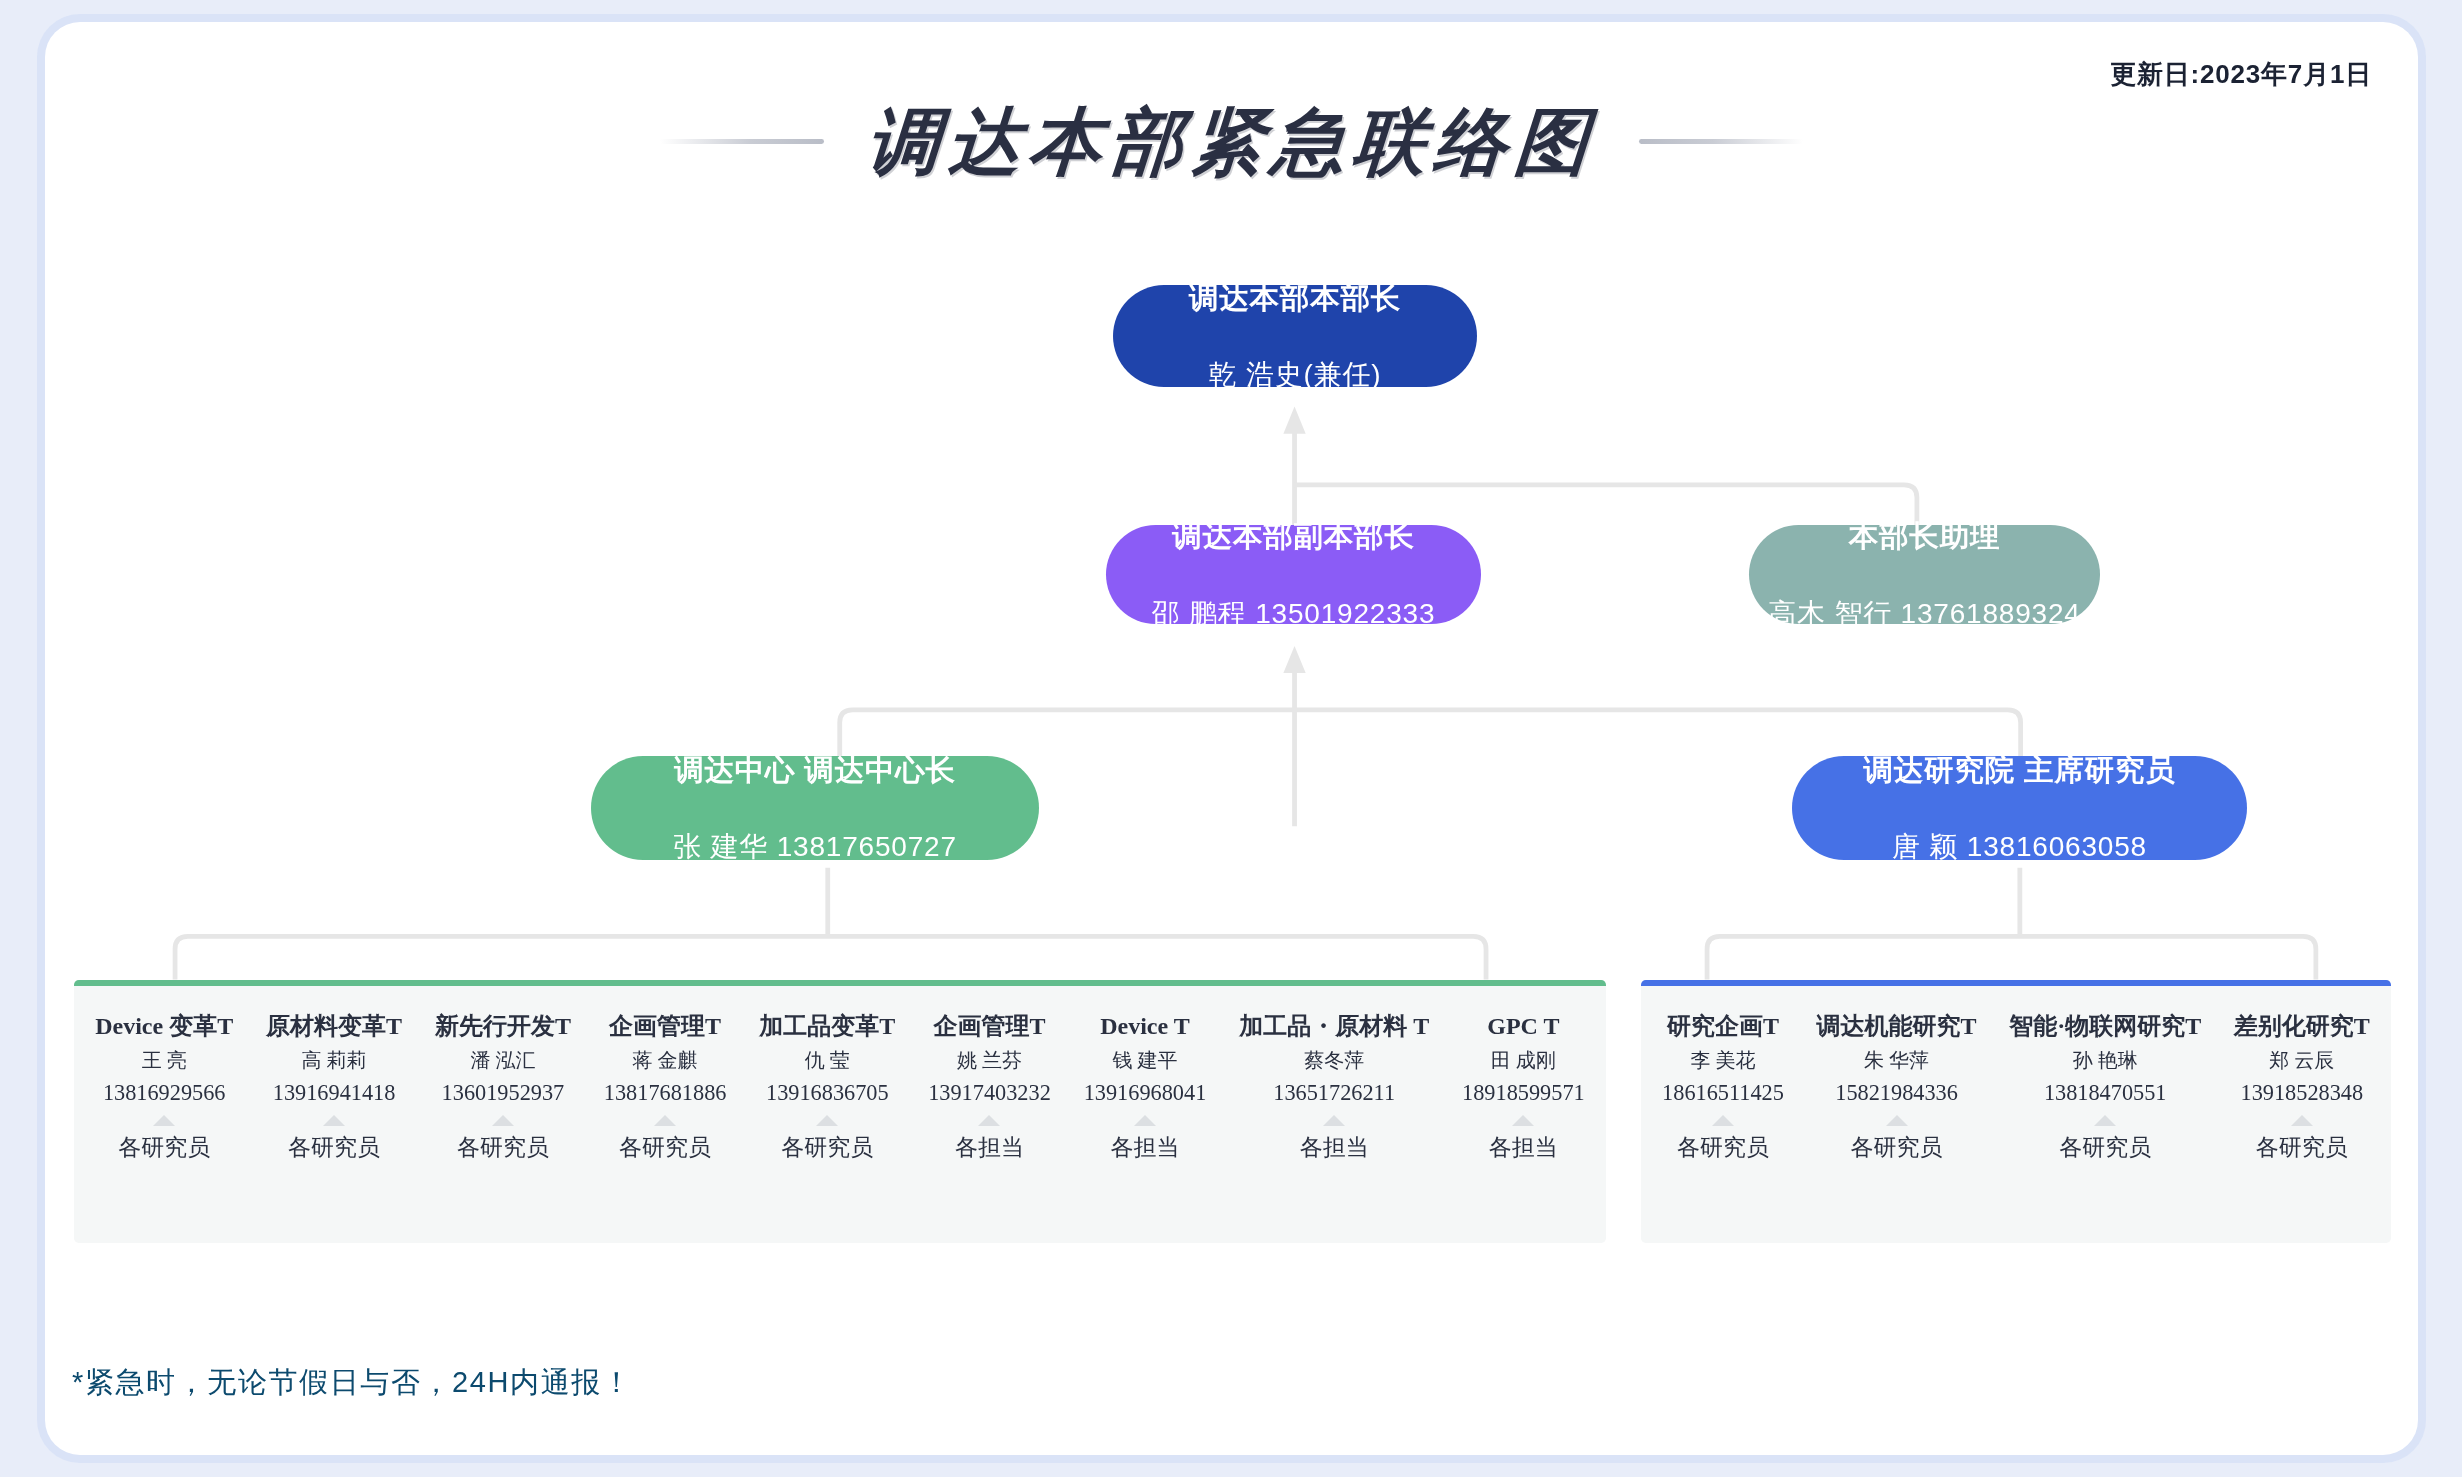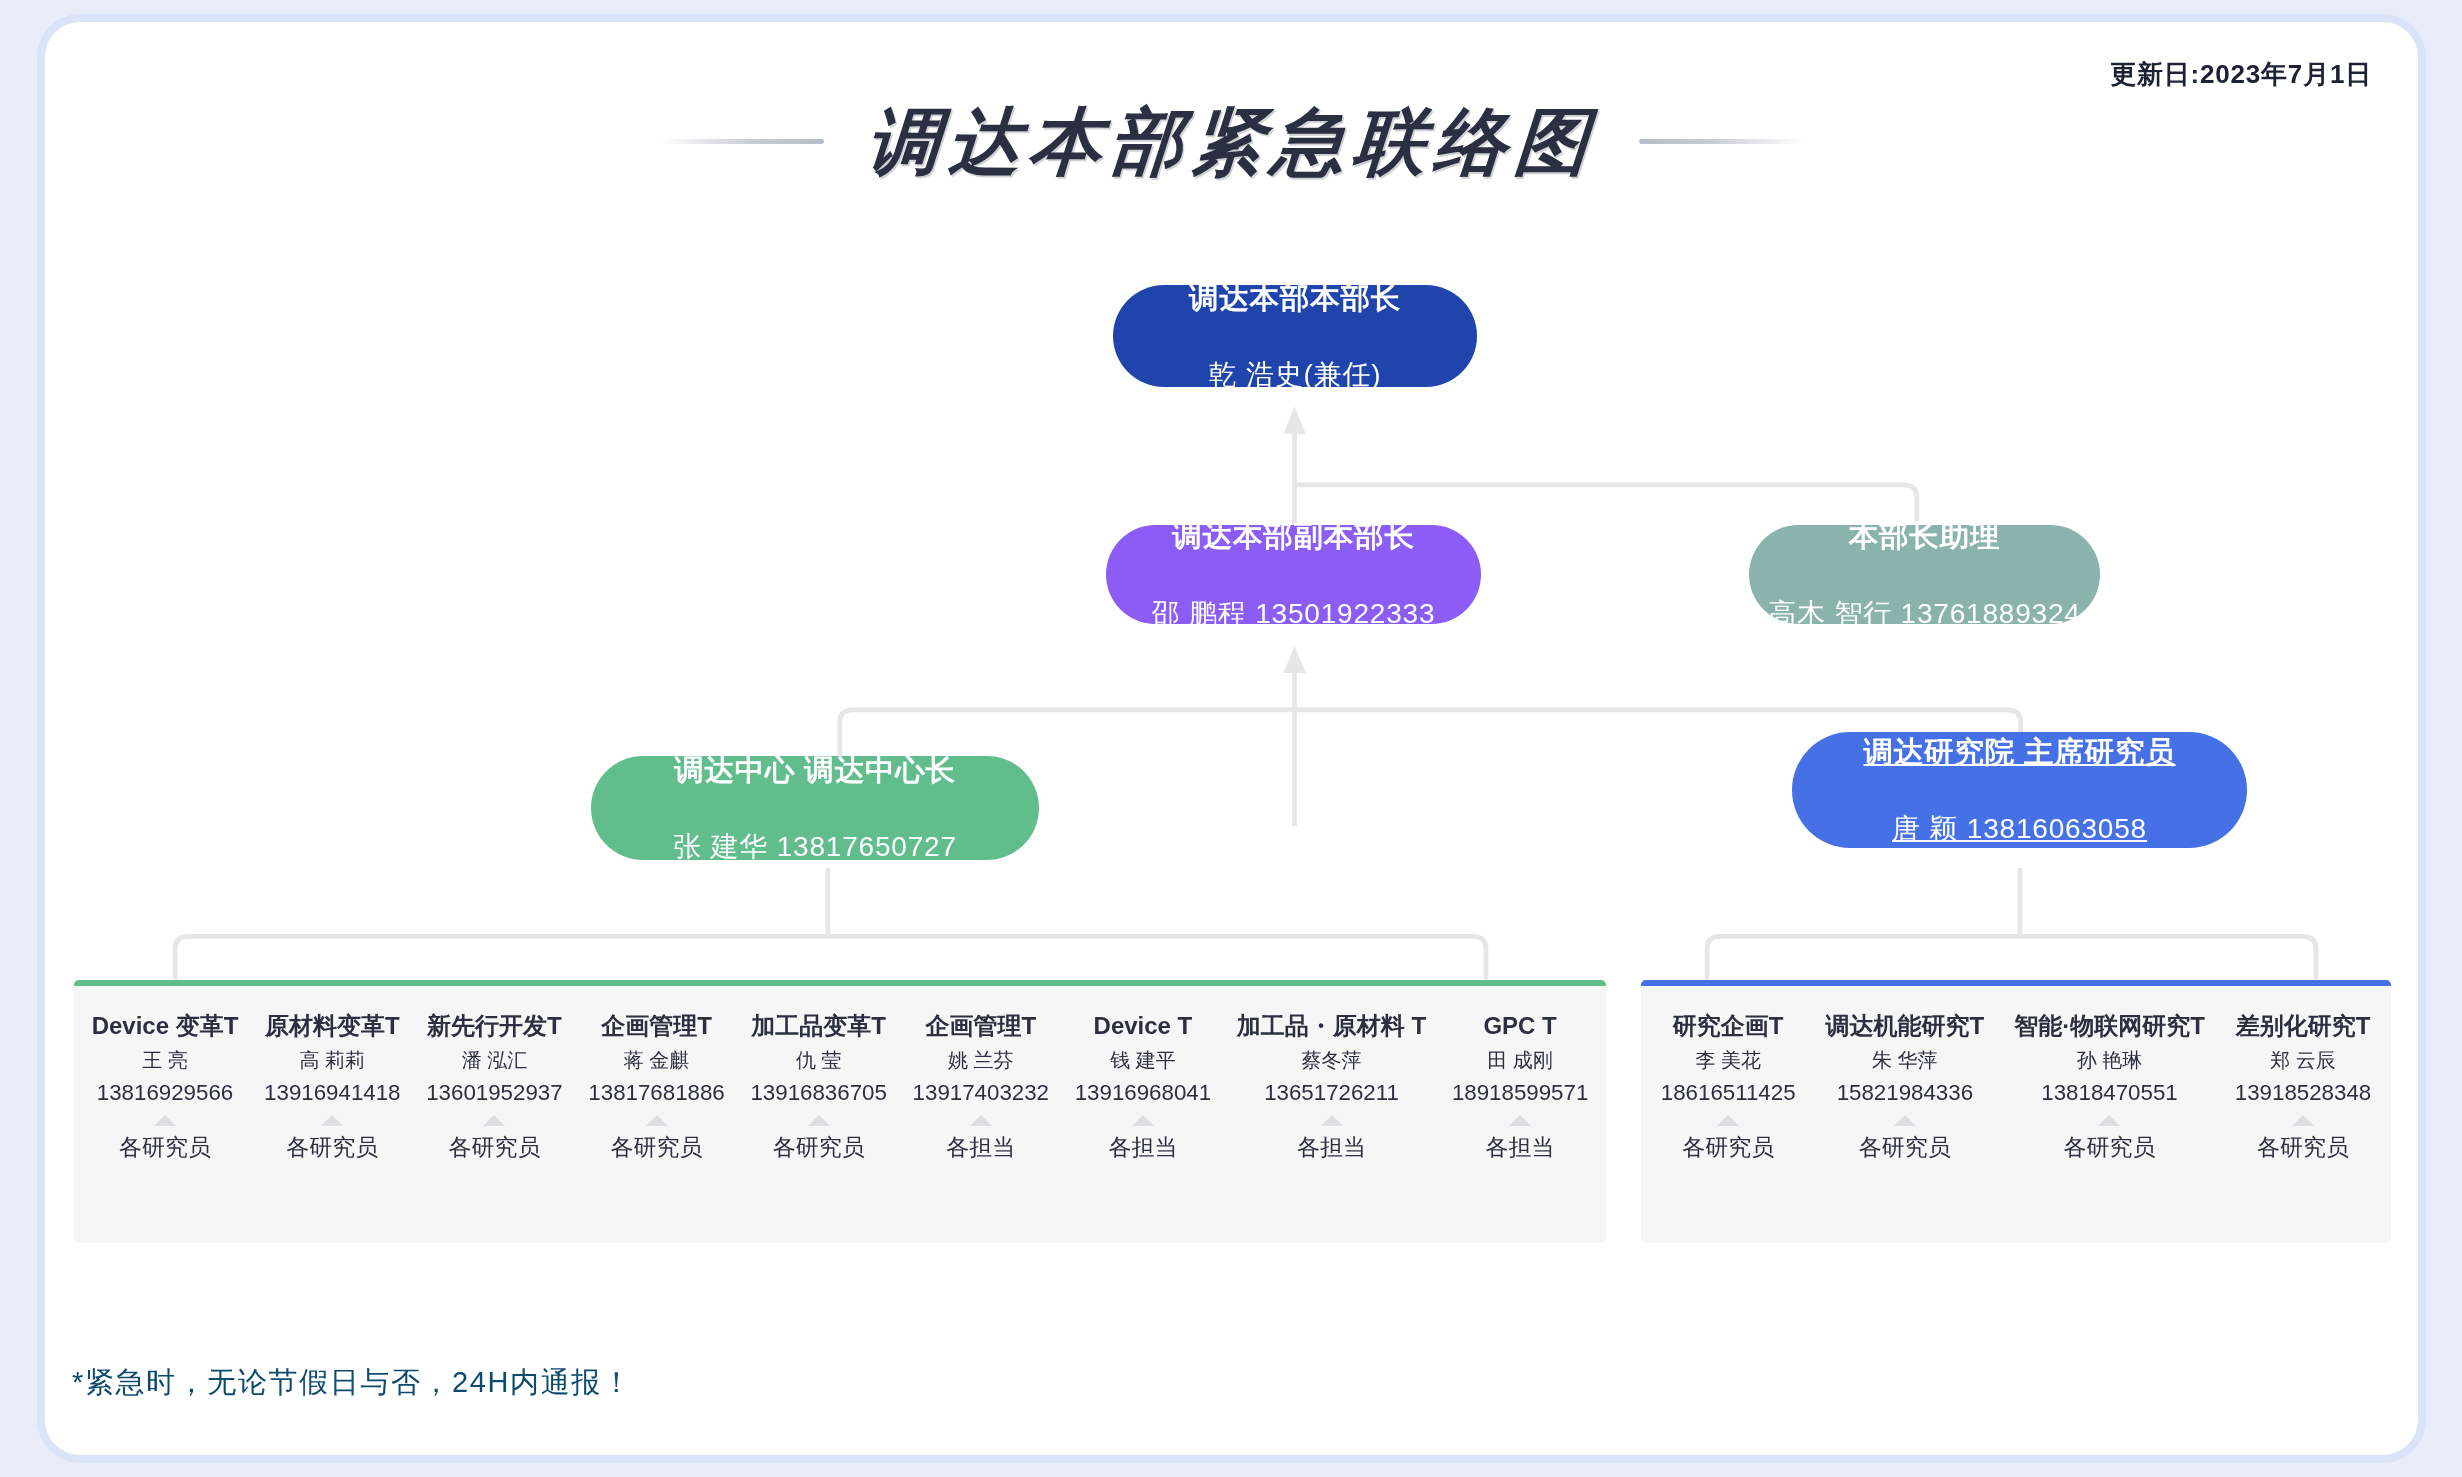--- a/index.html
+++ b/index.html
@@ -95,41 +95,42 @@
     letter-spacing: 0.8px;
     line-height: 1.2;
     margin-top: 4px;
     white-space: nowrap;
   }
 
   #node-head       { left: 1068px; top: 263px;  width: 364px; height: 102px; background: #1f44ab; }
   #node-deputy     { left: 1061px; top: 503px;  width: 375px; height: 99px; background: #8b5cf6; }
   #node-assistant  { left: 1704px; top: 503px;  width: 351px; height: 99px; background: #8bb3ae; }
   #node-center     { left: 546px;  top: 734px;  width: 448px; height: 104px; background: #62bd8d; }
-  #node-institute  { left: 1747px; top: 710px;  width: 455px; height: 116px; background: #4671e6; text-decoration: underline; }
+  #node-institute  { left: 1747px; top: 734px;  width: 455px; height: 104px; background: #4671e6; }
 
   
   #connectors {
     position: absolute;
     left: 0; top: 0;
     width: 2373px;
     height: 1433px;
     pointer-events: none;
   }
 
   
   .team-panel {
     position: absolute;
     box-sizing: border-box;
     background: #f5f7f7;
     border-radius: 4.8px;
     display: flex;
     align-items: flex-start;
     justify-content: space-around;
     padding: 27px 4.8px 0 4.8px;
+    font-family: Liberation Serif, serif;
   }
   #panel-left  { left: 29px;   top: 958px; width: 1532px; height: 263px; border-top: 6.4px solid #62bd8d; }
   #panel-right { left: 1596px; top: 958px; width: 750px;  height: 263px; border-top: 6.4px solid #4671e6; }
 
   .team-col {
     display: flex;
     flex-direction: column;
     align-items: center;
     text-align: center;
   }

